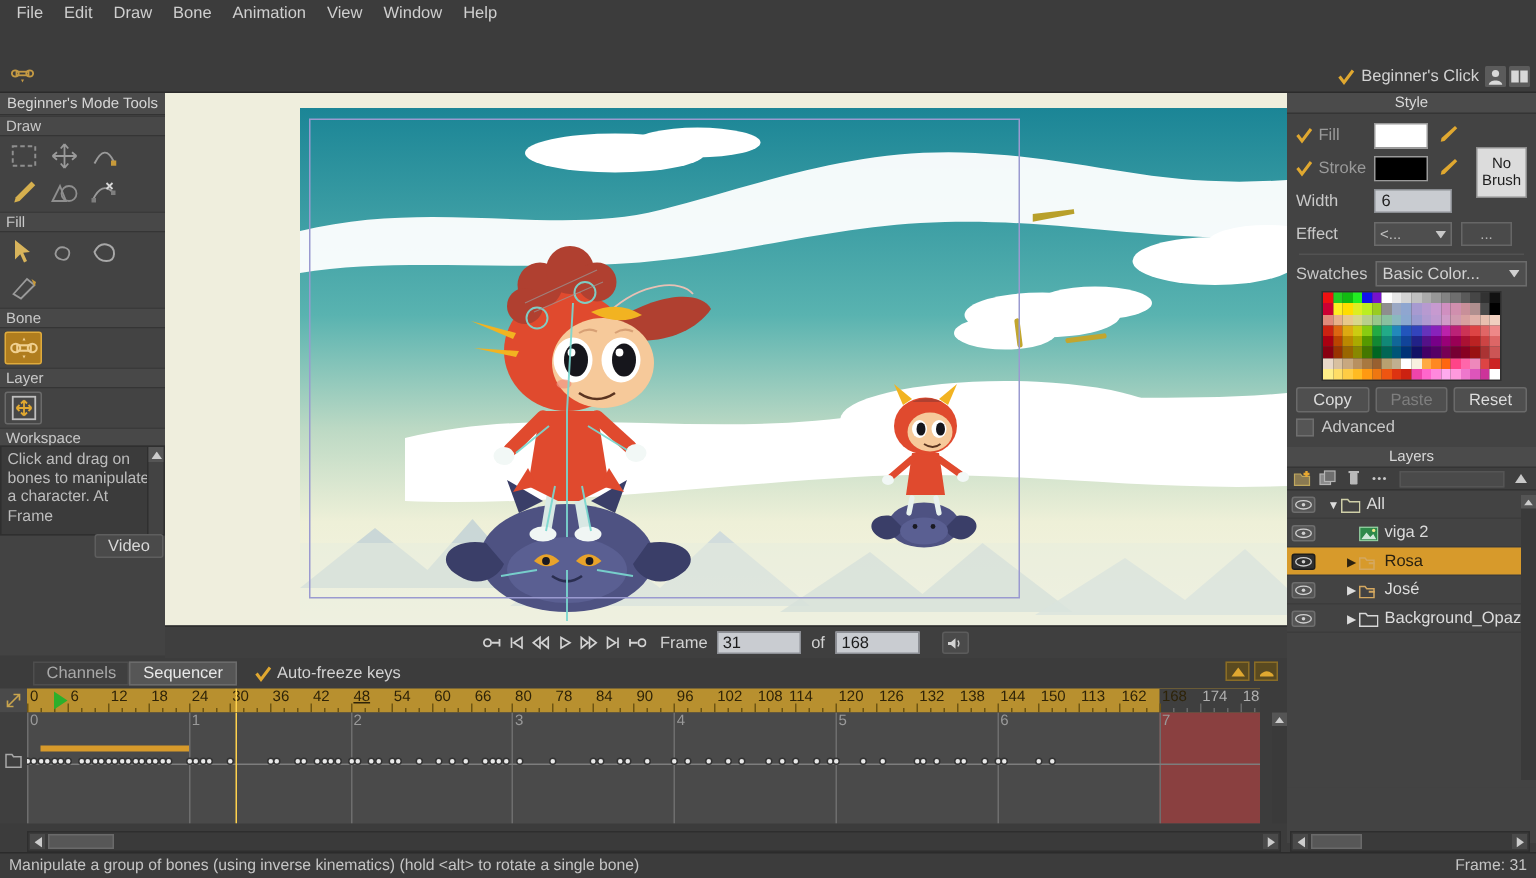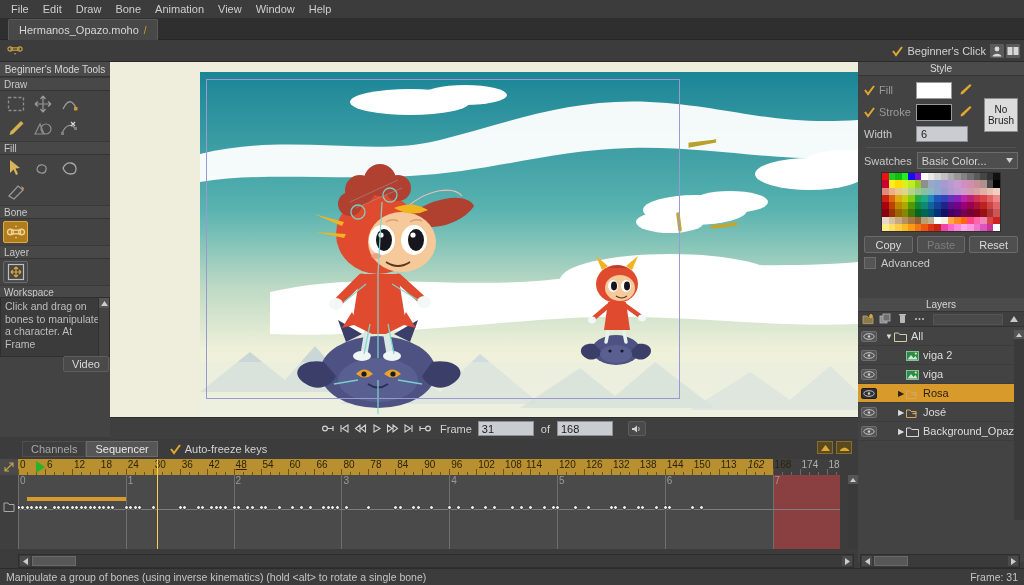--- a/index.html
+++ b/index.html
@@ -181,26 +181,20 @@
       <span class="mi">File</span>
       <span class="mi">Edit</span>
       <span class="mi">Draw</span>
       <span class="mi">Bone</span>
       <span class="mi">Animation</span>
       <span class="mi">View</span>
       <span class="mi">Window</span>
       <span class="mi">Help</span>
     </div>
 
-  <div class="tabbar">
-    <div class="doctab">
-      <span>Hermanos_Opazo.moho</span>
-      <span class="mod">/</span>
-    </div>
-  </div>
 
   <div class="topstrip">
     <span class="lefticon">
       <svg width="16" height="14" viewBox="0 0 16 14">
         <ellipse cx="3.2" cy="5" rx="2.3" ry="2.1" fill="none" stroke="#c49a44" stroke-width="1.2"></ellipse>
         <ellipse cx="12.8" cy="5" rx="2.3" ry="2.1" fill="none" stroke="#c49a44" stroke-width="1.2"></ellipse>
         <rect x="4" y="3.8" width="8" height="2.4" fill="none" stroke="#c49a44" stroke-width="1.2"></rect>
         <path d="M7 9 L8 11 L9 9 Z" fill="#c49a44"></path>
       </svg>
     </span>
@@ -552,20 +546,30 @@
         <span class="swatchbox" id="strokeSwatch" style="background: rgb(0, 0, 0);"></span>
         <span class="pen">
           <svg width="16" height="16" viewBox="0 0 16 16">
               <path d="M13 2 L14.5 3.5 L6 12 L3.5 12.5 L4 10 Z" fill="#e0a830"></path>
             </svg>
         </span>
       </div>
       <div class="strow">
         <span class="lbl">Width</span>
         <span class="wfield">6</span>
+      </div>
+      <div class="strow">
+        <span class="lbl">Effect</span>
+        <span class="efx">
+          <span>&lt;...</span>
+          <svg width="7" height="5" viewBox="0 0 7 5">
+              <path d="M0 0 L7 0 L3.5 5 Z" fill="#c8c8c8"></path>
+            </svg>
+        </span>
+        <span class="efx2">...</span>
       </div>
       <div class="nobrush">No Brush</div>
 
       <div class="divider"></div>
 
       <div class="swrow">
         <span>Swatches</span>
         <span class="swsel">
           <span>Basic Color...</span>
           <svg width="7" height="5" viewBox="0 0 7 5">
@@ -799,41 +803,20 @@
               <span class="lyicon">
                 <svg width="13" height="11" viewBox="0 0 13 11">
                   <rect x="0.5" y="1.5" width="12" height="9" fill="#2e8a4a" stroke="#9ad8a8" stroke-width="0.8"></rect>
                   <path d="M1.5 9.5 L5 5 L7.5 8 L9.5 6 L11.5 9.5 Z" fill="#cfe8d8"></path>
                   <circle cx="9.8" cy="3.6" r="1.1" fill="#f0e88a"></circle>
                 </svg>
               </span>
               <span>viga 2</span>
             </span>
           </div>
-          <div class="ly-row">
-            <span class="eyecell">
-              <span class="eye">
-                <svg width="12" height="7" viewBox="0 0 12 7">
-                  <ellipse cx="6" cy="3.5" rx="5.2" ry="2.8" fill="none" stroke="#d0d0d0" stroke-width="0.9"></ellipse>
-                  <circle cx="6" cy="3.5" r="1.2" fill="#d0d0d0"></circle>
-                </svg>
-              </span>
-            </span>
-            <span style="display:flex;align-items:center;padding-left:16px">
-              <span class="tri"></span>
-              <span class="lyicon">
-                <svg width="13" height="11" viewBox="0 0 13 11">
-                  <rect x="0.5" y="1.5" width="12" height="9" fill="#2e8a4a" stroke="#9ad8a8" stroke-width="0.8"></rect>
-                  <path d="M1.5 9.5 L5 5 L7.5 8 L9.5 6 L11.5 9.5 Z" fill="#cfe8d8"></path>
-                  <circle cx="9.8" cy="3.6" r="1.1" fill="#f0e88a"></circle>
-                </svg>
-              </span>
-              <span>viga</span>
-            </span>
-          </div>
           <div class="ly-row sel">
             <span class="eyecell">
               <span class="eye">
                 <svg width="12" height="7" viewBox="0 0 12 7">
                   <ellipse cx="6" cy="3.5" rx="5.2" ry="2.8" fill="none" stroke="#d0d0d0" stroke-width="0.9"></ellipse>
                   <circle cx="6" cy="3.5" r="1.2" fill="#d0d0d0"></circle>
                 </svg>
               </span>
             </span>
             <span style="display:flex;align-items:center;padding-left:16px">
@@ -950,21 +933,21 @@
         <span class="rk" style="left: 460.164px;">102</span>
         <span class="rk" style="left: 487.115px;">108</span>
         <span class="rk" style="left: 508px; text-align: right;">114</span>
         <span class="rk" style="left: 541.016px;">120</span>
         <span class="rk" style="left: 567.967px;">126</span>
         <span class="rk" style="left: 594.918px;">132</span>
         <span class="rk" style="left: 621.869px;">138</span>
         <span class="rk" style="left: 648.82px;">144</span>
         <span class="rk" style="left: 675.77px;">150</span>
         <span class="rk" style="left: 702.721px;">113</span>
-        <span class="rk" style="left: 729.672px; font-style: italic;">162</span>
+        <span class="rk" style="left: 729.672px;">162</span>
         <span class="rk" style="left: 756.623px;">168</span>
         <span class="rk" style="left: 783.574px; color: rgb(176, 176, 176);">174</span>
         <span class="rk" style="left: 810.525px; color: rgb(176, 176, 176);">180</span>
         <div class="rtick" style="left: 0px; height: 6px;"></div>
         <div class="rtick" style="left: 8.98361px; height: 3px;"></div>
         <div class="rtick" style="left: 17.9672px; height: 3px;"></div>
         <div class="rtick" style="left: 26.9508px; height: 6px;"></div>
         <div class="rtick" style="left: 35.9344px; height: 3px;"></div>
         <div class="rtick" style="left: 44.918px; height: 3px;"></div>
         <div class="rtick" style="left: 53.9016px; height: 6px;"></div>

